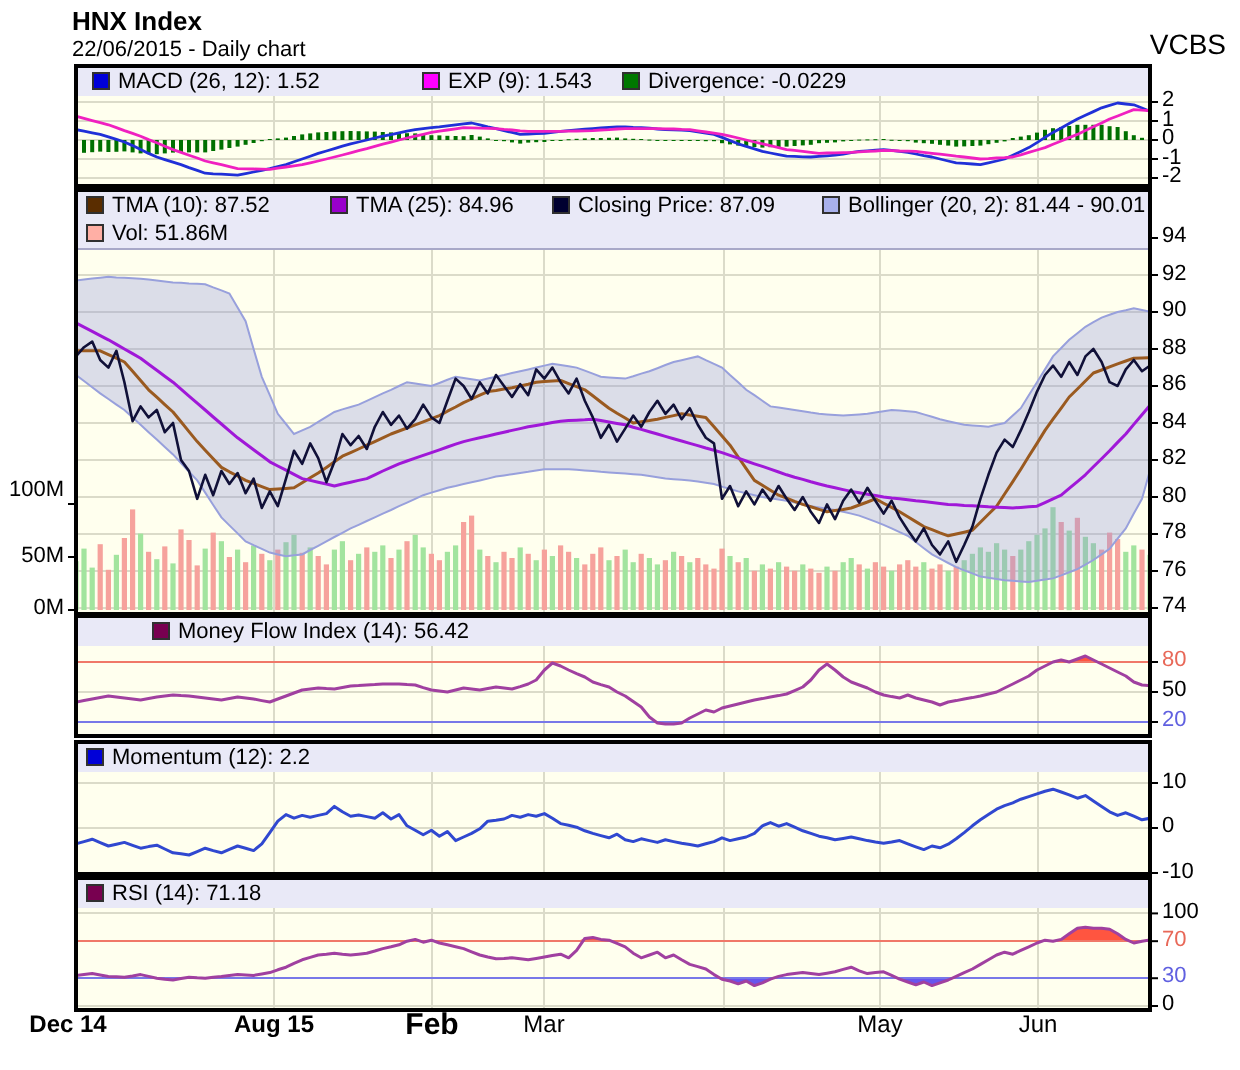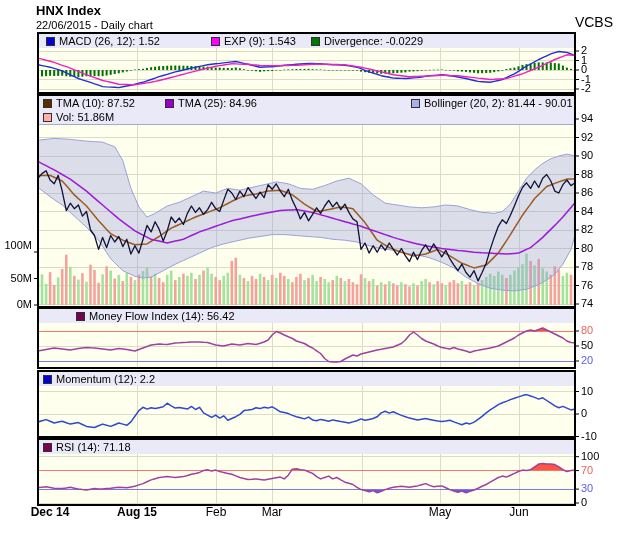--- a/index.html
+++ b/index.html
@@ -432,20 +432,21 @@
     </svg>
 
   <div class="legend-row" id="legend-macd" style="top:34px">
       <span class="leg" style="left: 7px;"><span class="sw" style="background: rgb(0, 0, 216);"></span><span>MACD (26, 12): 1.52</span></span>
       <span class="leg" style="left: 172px;"><span class="sw" style="background: rgb(255, 0, 255);"></span><span>EXP (9): 1.543</span></span>
       <span class="leg" style="left: 272px;"><span class="sw" style="background: rgb(0, 120, 0);"></span><span>Divergence: -0.0229</span></span>
     </div>
   <div class="legend-row" id="legend-price-1" style="top:96px">
       <span class="leg" style="left: 4px;"><span class="sw" style="background: rgb(90, 45, 0);"></span><span>TMA (10): 87.52</span></span>
       <span class="leg" style="left: 126px;"><span class="sw" style="background: rgb(153, 0, 204);"></span><span>TMA (25): 84.96</span></span>
+      <span class="leg" style="left: 237px;"><span class="sw" style="background: rgb(0, 0, 48);"></span><span>Closing Price: 87.09</span></span>
       <span class="leg" style="left: 372px;"><span class="sw" style="background: rgb(168, 176, 236);"></span><span>Bollinger (20, 2): 81.44 - 90.01</span></span>
     </div>
   <div class="legend-row bb" id="legend-price-2" style="top:110px;height:15px">
       <span class="leg" style="left: 4px;"><span class="sw" style="background: rgb(255, 175, 165);"></span><span>Vol: 51.86M</span></span>
     </div>
   <div class="legend-row" id="legend-mfi" style="top:309px">
       <span class="leg" style="left: 4px; padding-left: 33px;"><span class="sw" style="background: rgb(120, 0, 80);"></span><span>Money Flow Index (14): 56.42</span></span>
     </div>
   <div class="legend-row" id="legend-momentum" style="top:372px">
       <span class="leg" style="left: 4px;"><span class="sw" style="background: rgb(0, 0, 216);"></span><span>Momentum (12): 2.2</span></span>
@@ -477,21 +478,21 @@
       <div class="lbl" style="left: 581px; top: 324px; color: rgb(232, 104, 88);">80</div>
       <div class="lbl" style="left: 581px; top: 339px; color: rgb(0, 0, 0);">50</div>
       <div class="lbl" style="left: 581px; top: 354px; color: rgb(96, 96, 224);">20</div>
       <div class="lbl" style="left: 581px; top: 384.5px; color: rgb(0, 0, 0);">10</div>
       <div class="lbl" style="left: 581px; top: 407px; color: rgb(0, 0, 0);">0</div>
       <div class="lbl" style="left: 581px; top: 429.5px; color: rgb(0, 0, 0);">-10</div>
       <div class="lbl" style="left: 581px; top: 449.7px; color: rgb(0, 0, 0);">100</div>
       <div class="lbl" style="left: 581px; top: 463.59px; color: rgb(232, 104, 88);">70</div>
       <div class="lbl" style="left: 581px; top: 482.11px; color: rgb(96, 96, 224);">30</div>
       <div class="lbl" style="left: 581px; top: 496px; color: rgb(0, 0, 0);">0</div>
-      <div class="lbl" style="left: 44px; top: 506px; transform: translateX(-50%); font-weight: bold; font-size: 12px; padding-left: 12px;">Dec 14</div>
+      <div class="lbl" style="left: 28px; top: 506px; transform: translateX(-50%); font-weight: bold; font-size: 12px; padding-left: 12px;">Dec 14</div>
       <div class="lbl" style="left: 137px; top: 506px; transform: translateX(-50%); font-weight: bold; font-size: 12px;">Aug 15</div>
-      <div class="lbl" style="left: 216px; top: 506px; transform: translateX(-50%); font-weight: normal; font-size: 12px;">Feb</div>
+      <div class="lbl" style="left: 216px; top: 506px; transform: translateX(-50%); font-weight: bold; font-size: 15px;">Feb</div>
       <div class="lbl" style="left: 272px; top: 506px; transform: translateX(-50%); font-weight: normal; font-size: 12px;">Mar</div>
       <div class="lbl" style="left: 346px; top: 506px; transform: translateX(-50%); font-weight: normal; font-size: 12px; margin-top: 38px;">Apr</div>
       <div class="lbl" style="left: 440px; top: 506px; transform: translateX(-50%); font-weight: normal; font-size: 12px;">May</div>
       <div class="lbl" style="left: 519px; top: 506px; transform: translateX(-50%); font-weight: normal; font-size: 12px;">Jun</div>
     </div>
 </div>
 
 </body></html>

